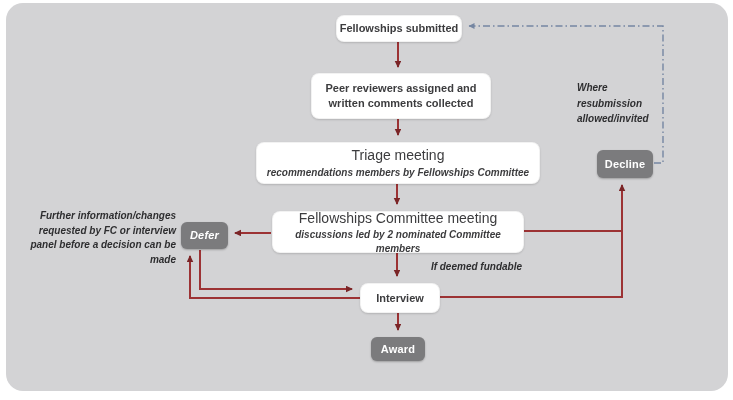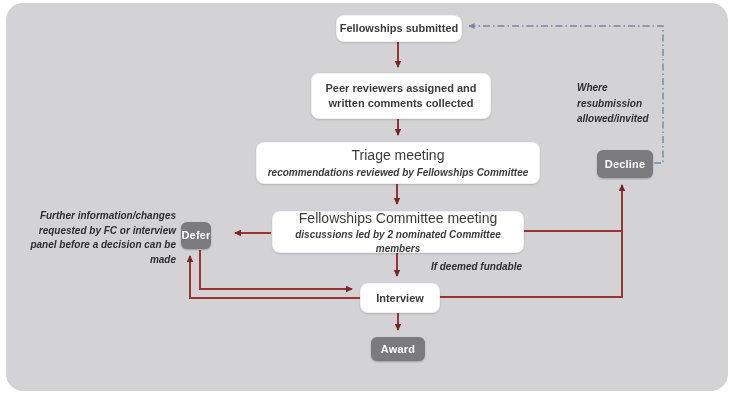--- a/index.html
+++ b/index.html
@@ -35,21 +35,21 @@
   #note-defer{left:26px;top:209px;width:150px;text-align:right;}
   #note-resubmission{left:577px;top:80px;width:84px;text-align:left;line-height:1.55;}
   #note-fundable{left:402px;top:260px;width:120px;text-align:right;}
   
   #node-application{left:336px;top:15px;width:124px;height:25px;}
   #node-peer{left:311px;top:73px;width:174px;height:44px;padding:0 2px;}
   #node-triage{left:256px;top:142px;width:282px;height:40px;}
   #node-fc{left:272px;top:211px;width:250px;height:40px;}
   #node-interview{left:360px;top:283px;width:78px;height:28px;}
   #node-award{left:371px;top:337px;width:54px;height:24px;}
-  #node-defer{left:181px;top:222px;width:30px;height:27px;}
+  #node-defer{left:181px;top:222px;width:47px;height:27px;font-style:italic;}
   #node-decline{left:597px;top:150px;width:56px;height:28px;}
 </style>
 </head>
 <body>
 
 <div id="stage">
   <div class="canvas"></div>
 
   <svg class="connectors" viewBox="0 0 733 400">
     <defs>
@@ -76,21 +76,21 @@
   <div class="node" id="node-application">
     <span class="label">Fellowships submitted</span>
   </div>
 
   <div class="node" id="node-peer">
     <span class="label">Peer reviewers assigned and written comments collected</span>
   </div>
 
   <div class="node" id="node-triage">
     <span class="title">Triage meeting</span>
-    <span class="subtitle">recommendations reviewed by Fellowships Committee</span>
+    <span class="subtitle">recommendations members by Fellowships Committee</span>
   </div>
 
   <div class="node" id="node-fc">
     <span class="title">Fellowships Committee meeting</span>
     <span class="subtitle">discussions led by 2 nominated Committee members</span>
   </div>
 
   <div class="node" id="node-interview">
     <span class="label">Interview</span>
   </div>

